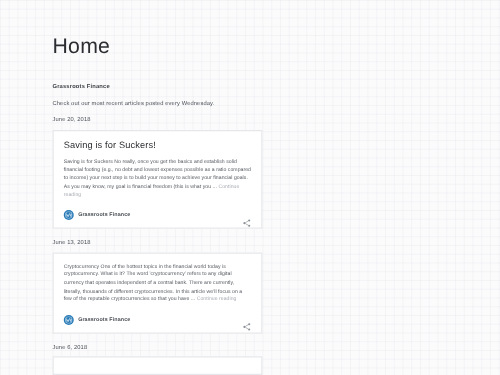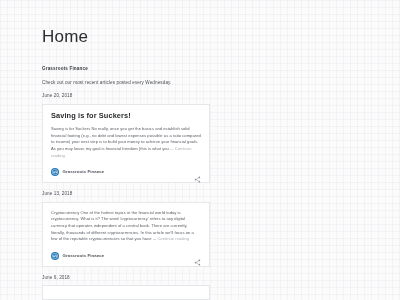--- a/index.html
+++ b/index.html
@@ -78,21 +78,21 @@
     width: 168px;
     box-sizing: border-box;
     background: #ffffff;
     border: 1px solid #e6e7ea;
     padding: 7px 8px 6px 8px;
     margin-top: 5px;
   }
 
   .post-title {
     font-size: 7.4px;
-    font-weight: 700;
+    font-weight: 400;
     color: #2b2d30;
     letter-spacing: 0.1px;
     line-height: 1.15;
     margin: 0 0 6px 0;
   }
 
   .post-excerpt {
     font-size: 4.1px;
     font-weight: 400;
     color: #565b61;

